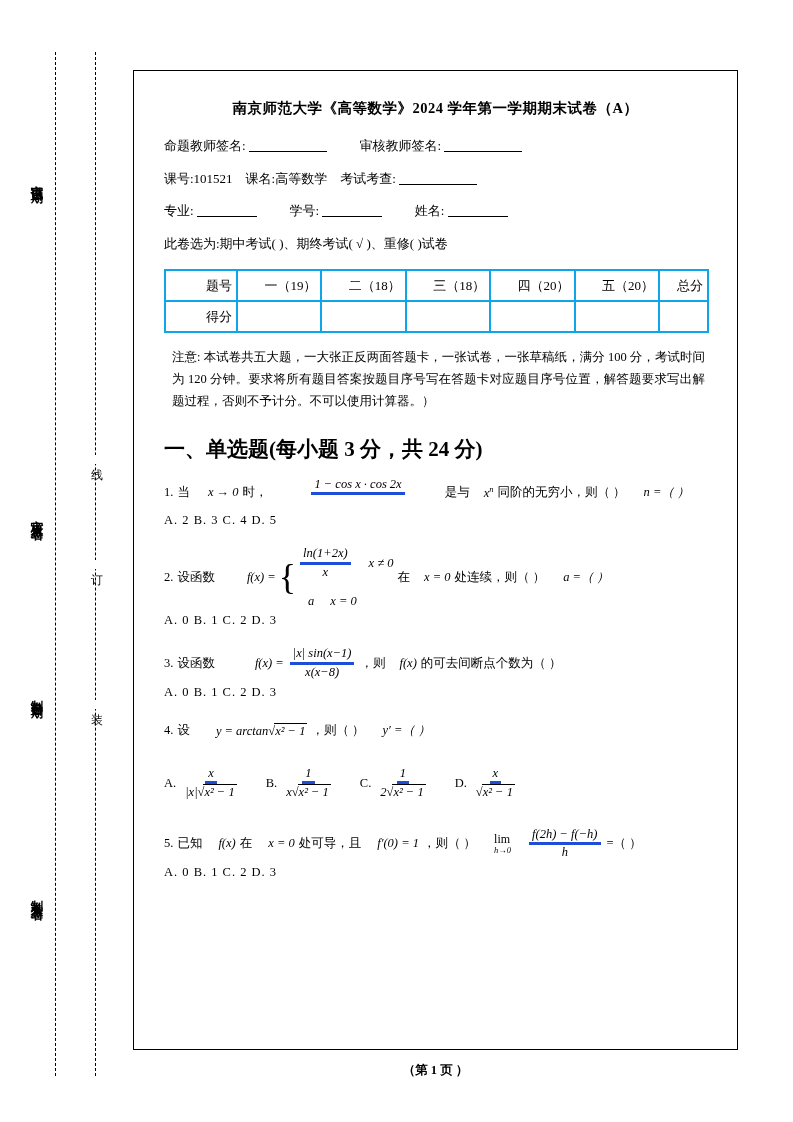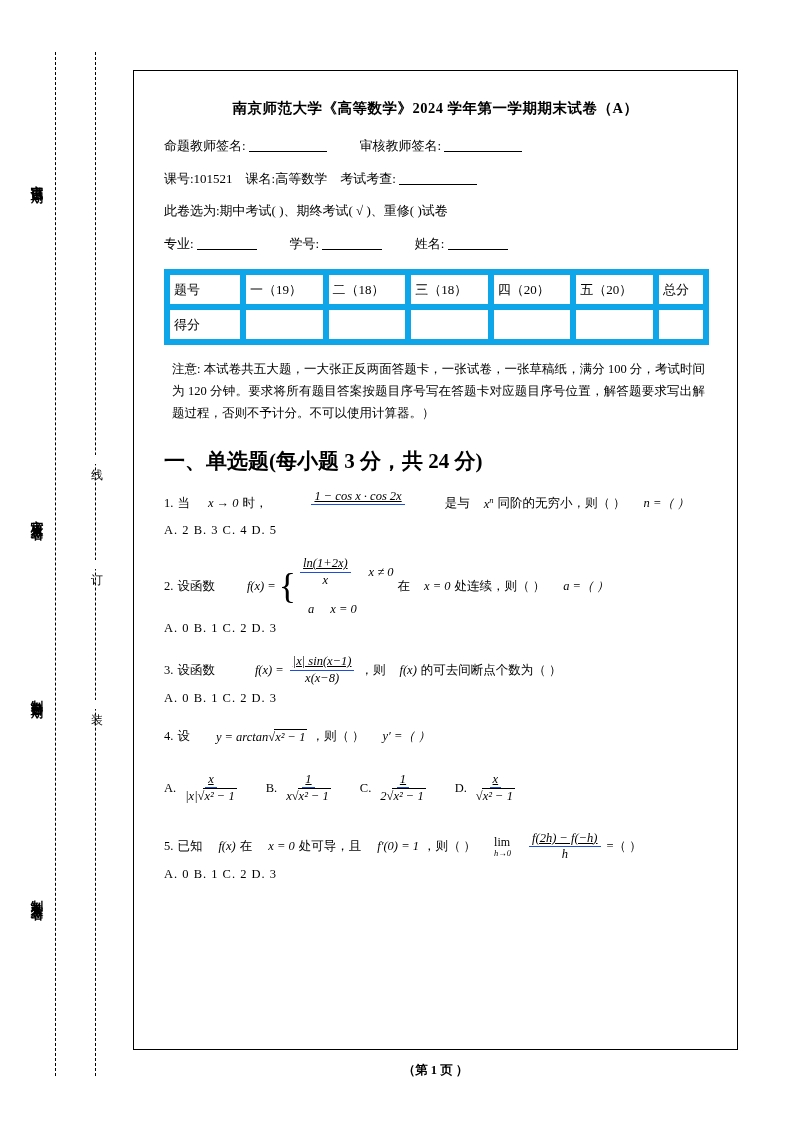--- a/index.html
+++ b/index.html
@@ -101,23 +101,23 @@
   .gap { display: inline-block; width: 26px; }
 
   
   table.score-table {
     border-collapse: collapse;
     margin: 16px 0 0 8px;
     width: 545px;
     font-size: 13px;
   }
   table.score-table td {
-    border: 6px solid #0ea5e9;
+    border: 2px solid #0ea5e9;
     height: 25px;
-    text-align: left;
+    text-align: right;
     padding: 2px 4px;
   }
   table.score-table td.label { width: 62px; }
 
   .note {
     font-size: 12.5px;
     line-height: 1.75;
     margin: 14px 10px 0 16px;
     text-align: justify;
   }
@@ -159,21 +159,21 @@
   }
   .frac {
     display: inline-flex;
     flex-direction: column;
     align-items: center;
     vertical-align: middle;
     font-size: 11px;
     line-height: 1.25;
     margin: 0 2px;
   }
-  .frac .num { border-bottom: 1px solid #1d4ed8; padding: 0 3px; text-decoration: underline; }
+  .frac .num { border-bottom: 3px solid #1d4ed8; padding: 0 3px; }
   .frac .den { padding: 0 3px; }
 
   .sqrt {
     display: inline-block;
     border-top: 1px solid #000;
     padding: 0 2px 0 1px;
     margin-left: -1px;
   }
   .radsign { font-style: normal; }
 
@@ -250,32 +250,32 @@
       <span>审核教师签名:</span>
       <span class="blank"></span>
     </div>
 
     <div class="meta-line">
       <span>课号:101521　课名:高等数学　考试考查:</span>
       <span class="blank"></span>
     </div>
 
     <div class="meta-line">
-      <span>此卷选为:期中考试( )、期终考试( √ )、重修( )试卷</span>
-    </div>
-
-    <div class="meta-line">
       <span>专业:</span>
       <span class="blank sm"></span>
       <span class="gap"></span>
       <span>学号:</span>
       <span class="blank sm"></span>
       <span class="gap"></span>
       <span>姓名:</span>
       <span class="blank sm"></span>
+    </div>
+
+    <div class="meta-line">
+      <span>此卷选为:期中考试( )、期终考试( √ )、重修( )试卷</span>
     </div>
 
     <table class="score-table">
       <tbody>
           <tr>
         <td class="label">题号</td>
         <td>一（19）</td>
         <td>二（18）</td>
         <td>三（18）</td>
         <td>四（20）</td>

